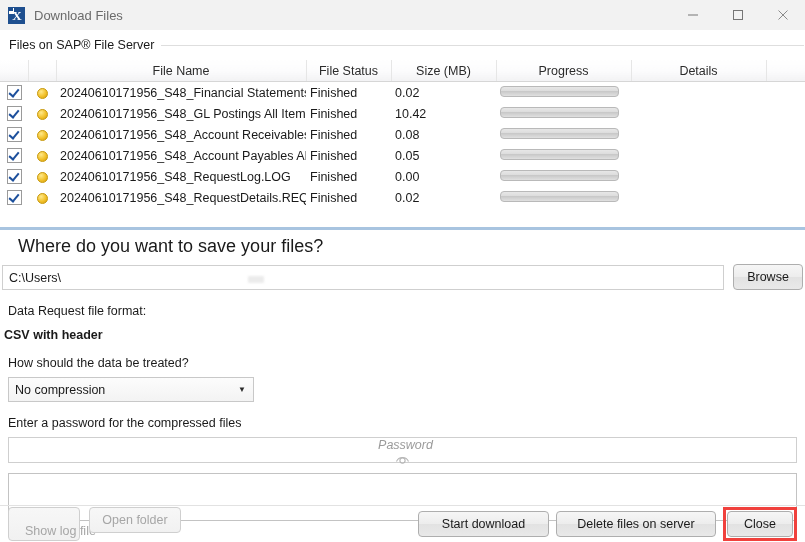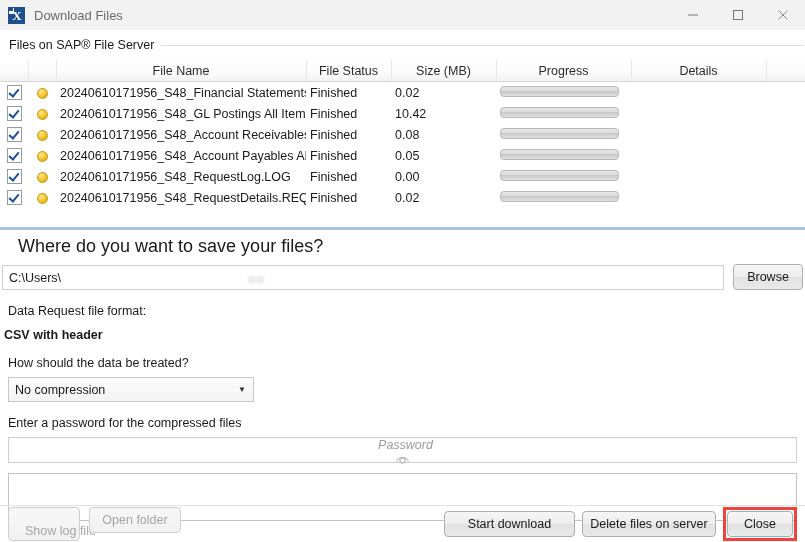--- a/index.html
+++ b/index.html
@@ -332,21 +332,21 @@
     align-items: center;
     padding: 0 8px;
     box-sizing: border-box;
   }
   .footer .left-group { display: flex; gap: 9px; }
   .footer .spacer { flex: 1 1 auto; }
   .footer .right-group { display: flex; gap: 7px; align-items: center; }
   .btn.showlog { width: 72px; padding: 16px; text-align: center; }
   .btn.openfolder { width: 92px; padding: 0; text-align: center; }
   .btn.startdl { width: 131px; padding: 0; text-align: center; }
-  .btn.delsrv { width: 134px; padding: 0; text-align: center; }
+  .btn.delsrv { width: 160px; padding: 0; text-align: center; }
   .btn.closebtn { width: 66px; padding: 0; text-align: center; }
 
   .close-highlight {
     border: 3px solid #f0413d;
     padding: 1px;
     display: inline-block;
     line-height: 0;
   }
 </style>
 </head>

